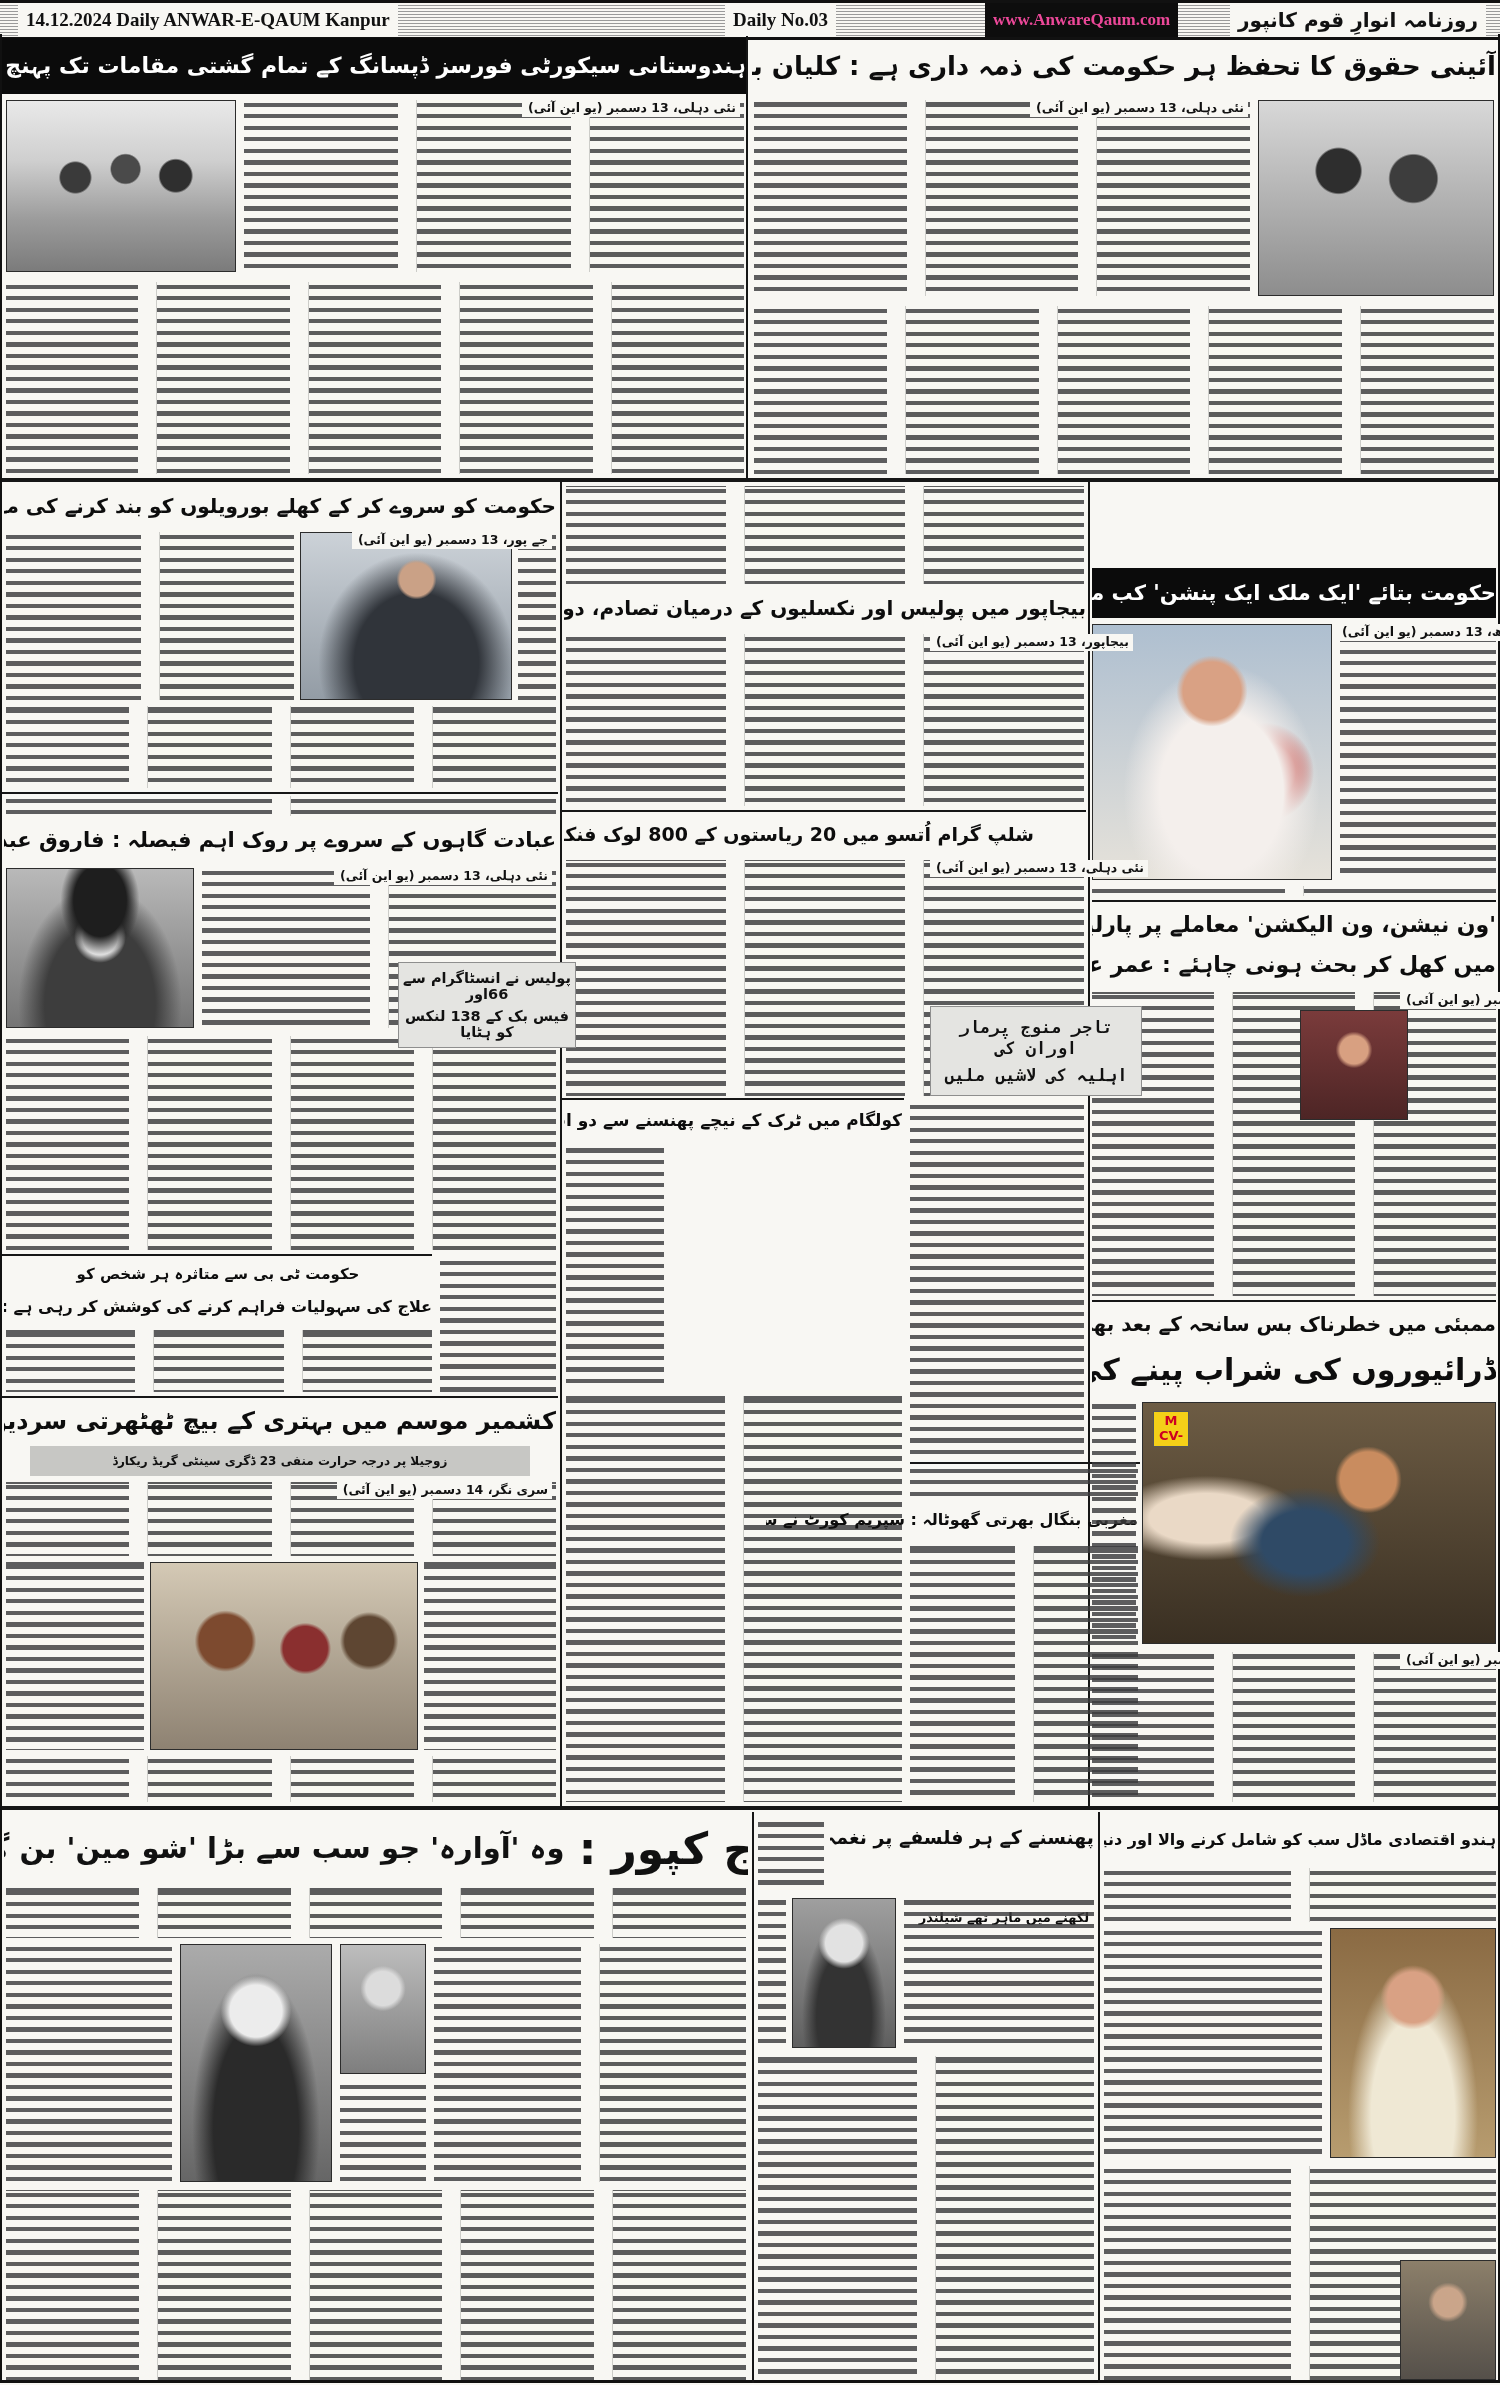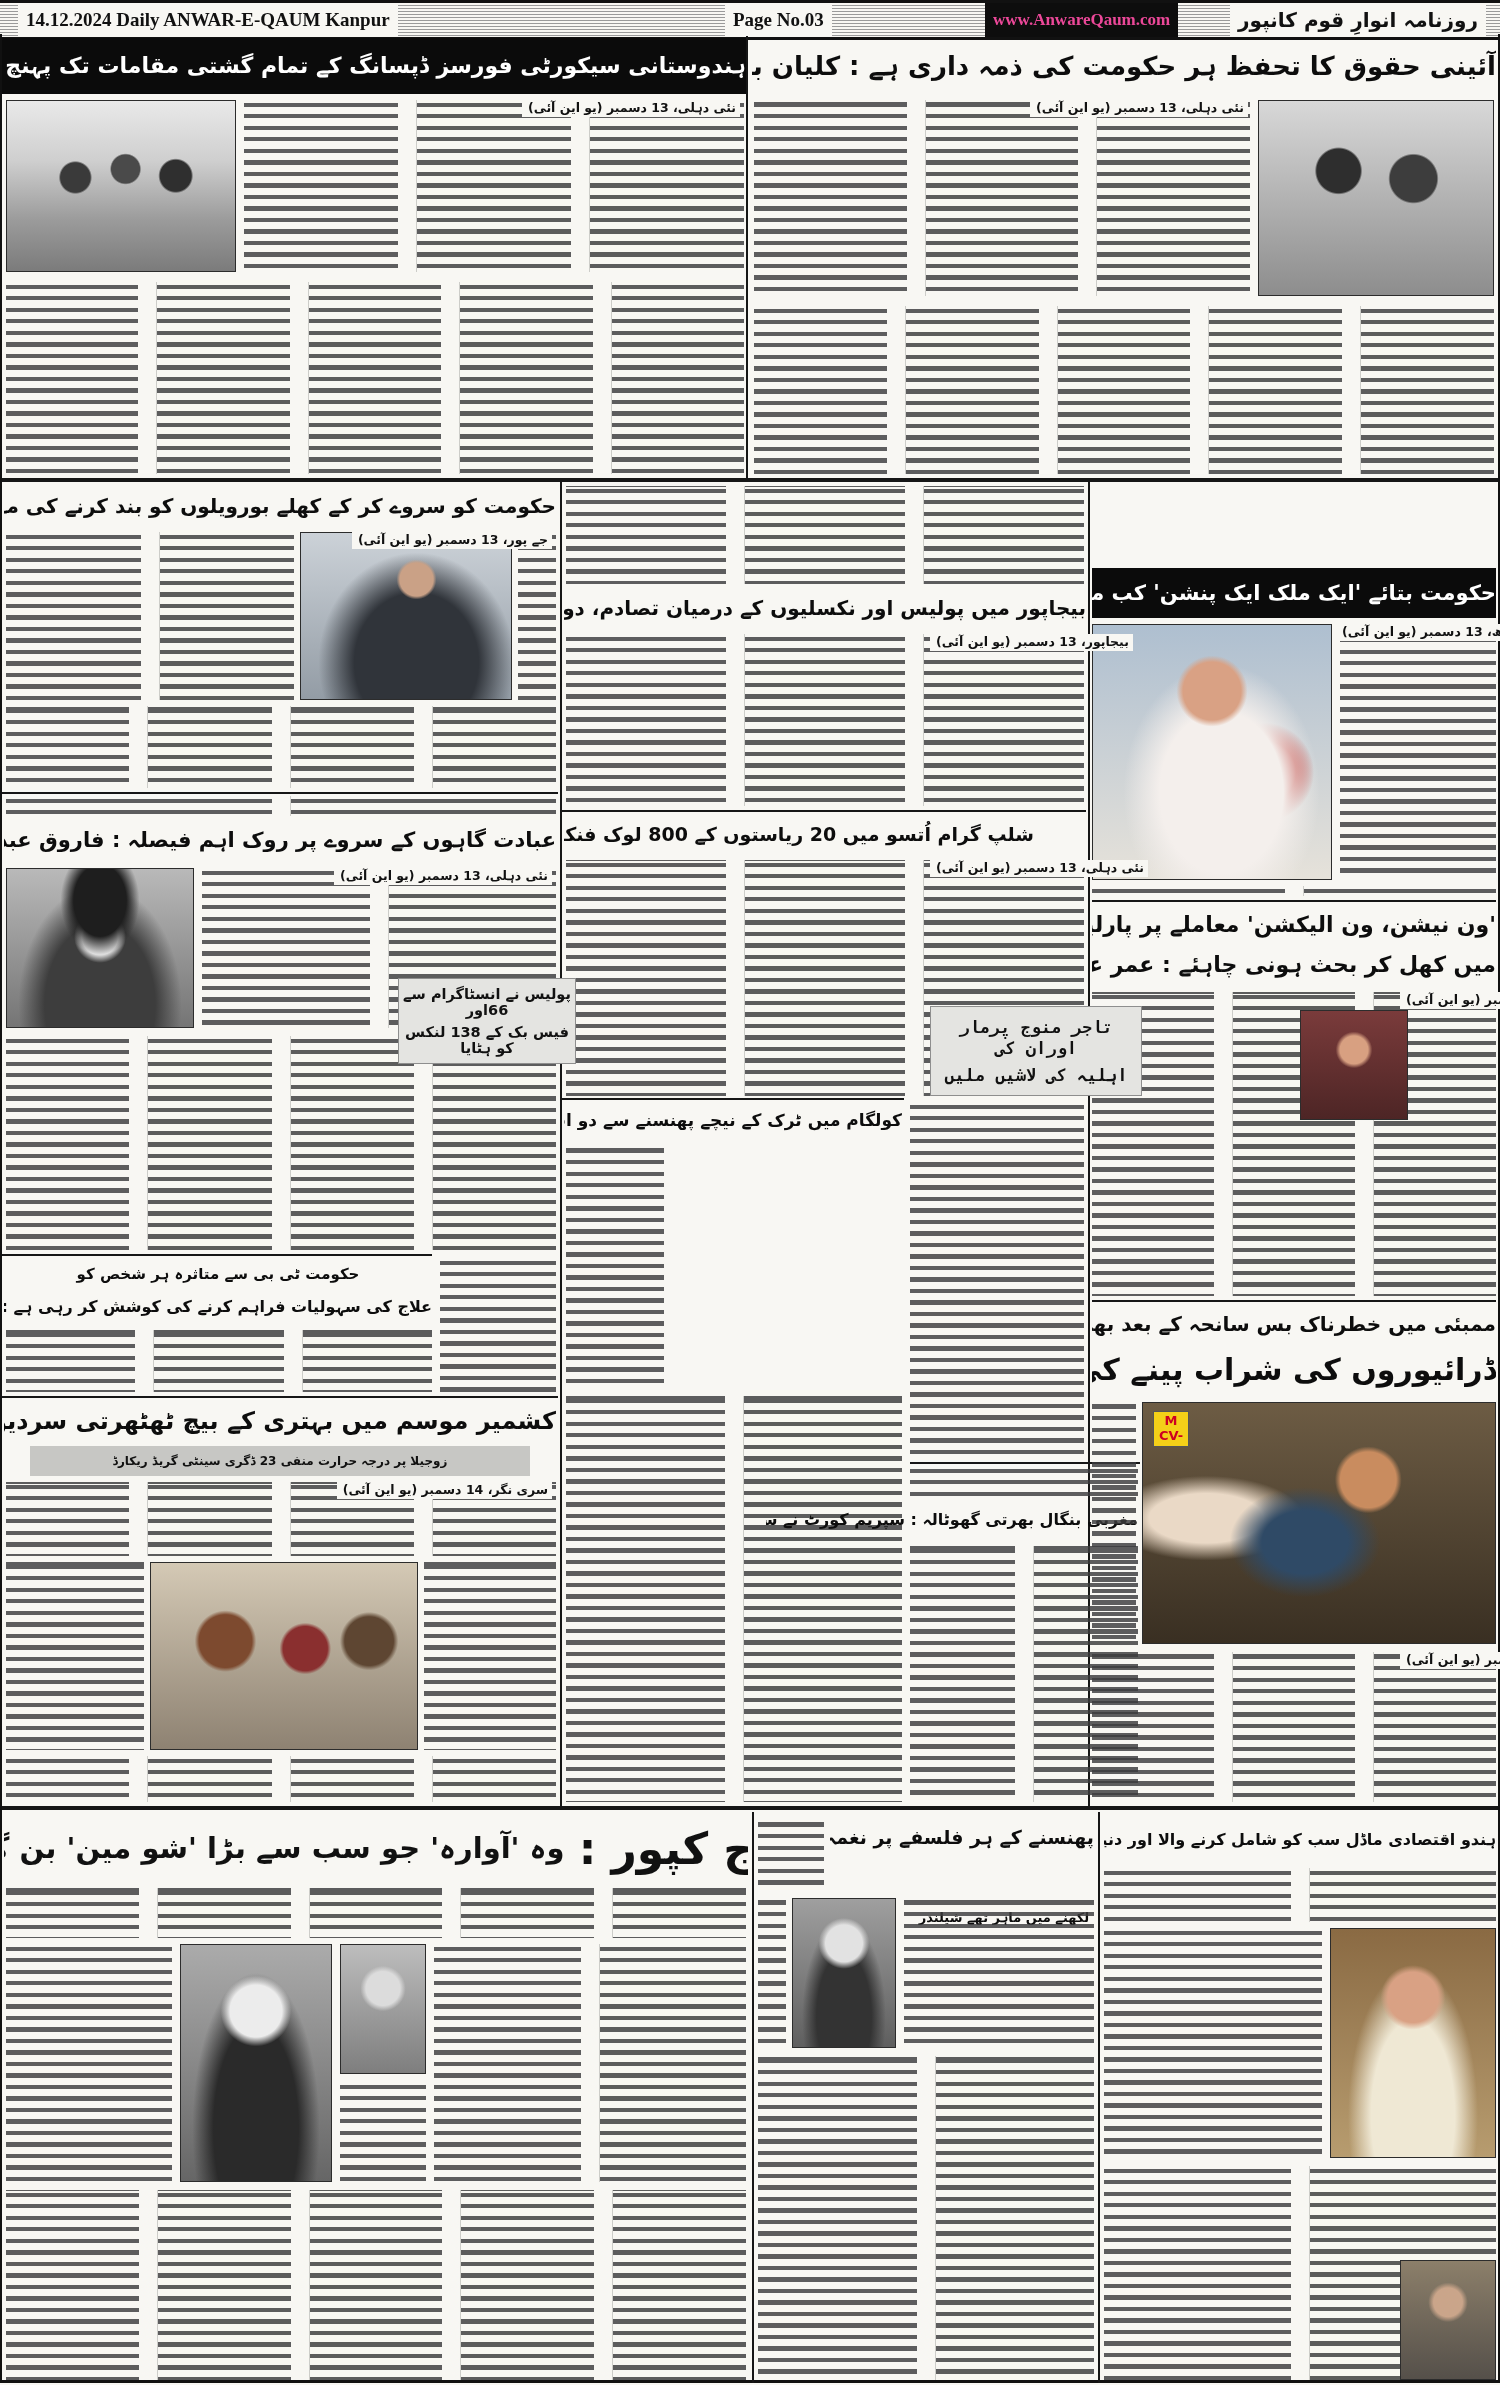--- a/index.html
+++ b/index.html
@@ -90,21 +90,21 @@
 </head>
 <body>
 
 <div class="page">
 
   <div class="hdr">
     <div class="chip" style="left:18px;">
       <span>Daily ANWAR-E-QAUM Kanpur</span>&nbsp;
       <span>14.12.2024</span>
     </div>
-    <div class="chip" style="left:725px;">Page No.03</div>
+    <div class="chip" style="left:725px;">Daily No.03</div>
     <div class="chip dark" style="left:985px;">www.AnwareQaum.com</div>
     <div class="chip" style="right:14px;font-family:'DejaVu Sans',sans-serif;font-size:20px;">روزنامہ انوارِ قوم کانپور</div>
   </div>
 
   <div class="abs" style="left:0;top:34px;width:1500px;height:2349px;border-left:2px solid #111;border-right:2px solid #111;border-bottom:3px solid #111;box-sizing:border-box;"></div>
   <div class="vr" style="left:746px;top:36px;height:444px;"></div>
   <div class="hr thick" style="left:2px;top:478px;width:1496px;"></div>
   <div class="vr" style="left:560px;top:482px;height:1324px;"></div>
   <div class="vr" style="left:1088px;top:482px;height:1324px;"></div>
   <div class="hr thick" style="left:2px;top:1806px;width:1496px;"></div>
@@ -172,21 +172,21 @@
     <div class="tx"></div>
       <div class="tx"></div>
   </div>
   <div class="cols" style="left:6px;top:1036px;width:550px;height:214px;">
     <div class="tx"></div>
       <div class="tx"></div>
       <div class="tx"></div>
       <div class="tx"></div>
   </div>
 
-  <div class="graybox" style="left:398px;top:962px;width:176px;height:84px;font-size:14.5px;margin-top:16px;">
+  <div class="graybox" style="left:398px;top:962px;width:176px;height:84px;font-size:14.5px;">
     <span>پولیس نے انسٹاگرام سے 66اور</span>
     <span>فیس بک کے 138 لنکس کو ہٹایا</span>
   </div>
 
   <div class="hr" style="left:2px;top:1254px;width:430px;"></div>
   <div class="hl" style="left:4px;top:1258px;width:428px;height:32px;line-height:32px;font-size:15px;">حکومت ٹی بی سے متاثرہ ہر شخص کو</div>
   <div class="hl" style="left:4px;top:1292px;width:428px;height:30px;line-height:30px;font-size:16px;">علاج کی سہولیات فراہم کرنے کی کوشش کر رہی ہے : انوپریہ پٹیل</div>
   <div class="cols" style="left:6px;top:1330px;width:426px;height:62px;">
     <div class="tx"></div>
       <div class="tx"></div>

